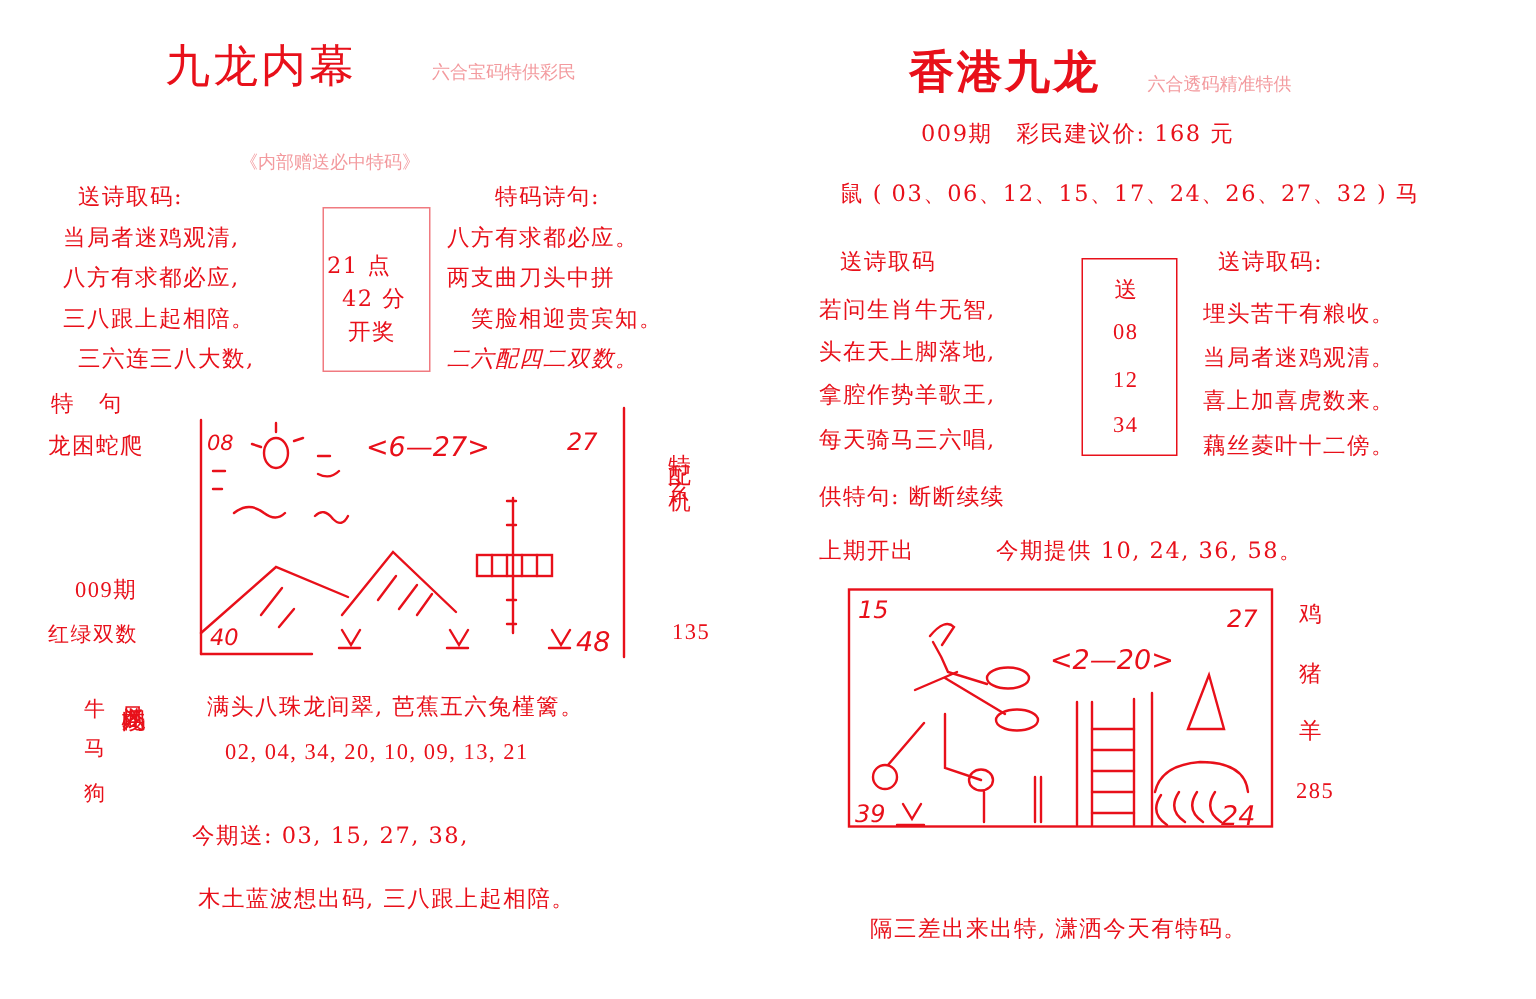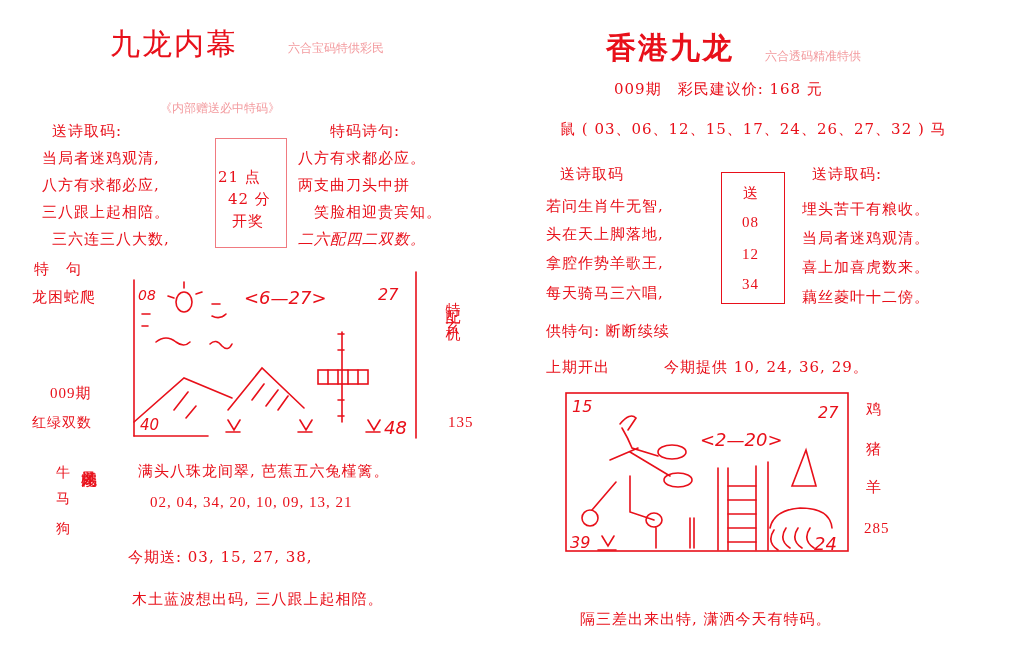--- a/index.html
+++ b/index.html
@@ -106,21 +106,21 @@
   <div class="abs t15" style="left:742px;top:276px;font-family:'Liberation Serif',serif;">34</div>
 
   <div class="abs t15" style="left:812px;top:165px;">送诗取码:</div>
   <div class="abs t15" style="left:802px;top:200px;">埋头苦干有粮收。</div>
   <div class="abs t15" style="left:802px;top:229px;">当局者迷鸡观清。</div>
   <div class="abs t15" style="left:802px;top:258px;">喜上加喜虎数来。</div>
   <div class="abs t15" style="left:802px;top:288px;">藕丝菱叶十二傍。</div>
 
   <div class="abs t15" style="left:546px;top:322px;">供特句: 断断续续</div>
   <div class="abs t15" style="left:546px;top:358px;">上期开出</div>
-  <div class="abs t15" style="left:664px;top:358px;">今期提供 10, 24, 36, 29。</div>
+  <div class="abs t15" style="left:664px;top:358px;">今期提供 10, 24, 36, 58。</div>
 
   <svg class="sketch" style="left:560px;top:388px;" width="300" height="170">
     <rect x="6" y="5" width="282" height="158"></rect>
     <path d="M60 36 q10 -12 16 -6 l-8 12 M62 40 q6 10 10 20 l26 8 M78 60 l-28 12 M70 64 l40 24"></path>
     <ellipse cx="112" cy="64" rx="14" ry="7"></ellipse>
     <ellipse cx="118" cy="92" rx="14" ry="7"></ellipse>
     <path d="M56 94 l-24 28 M22 130 a8 8 0 1 0 16 0 a8 8 0 1 0 -16 0"></path>
     <path d="M70 88 v36 l24 8 M86 132 a8 7 0 1 0 16 0 a8 7 0 1 0 -16 0 M96 140 v20"></path>
     <path d="M134 130 v30 M130 130 v30"></path>
     <path d="M158 80 v82 M168 80 v82 M196 78 v84 M208 74 v88"></path>

